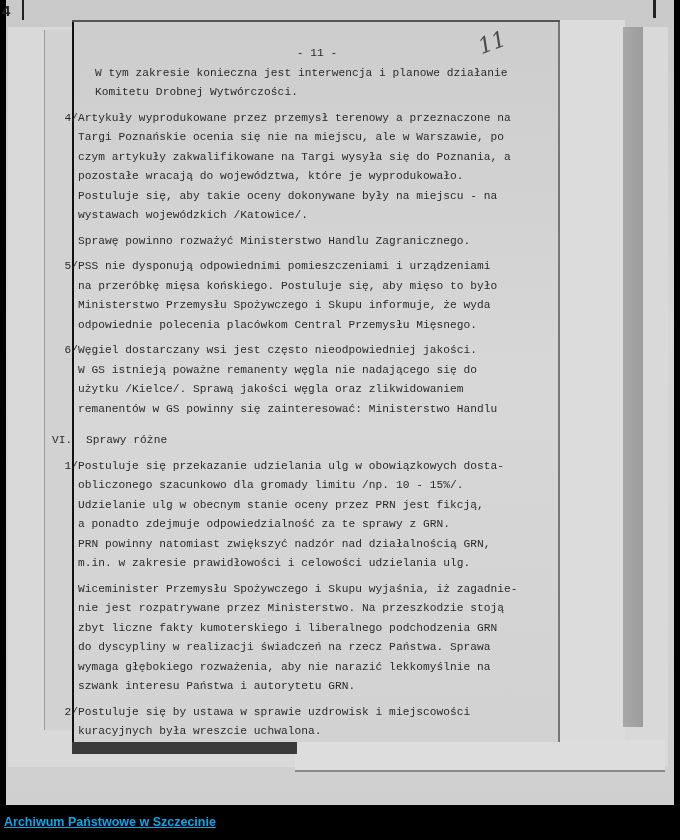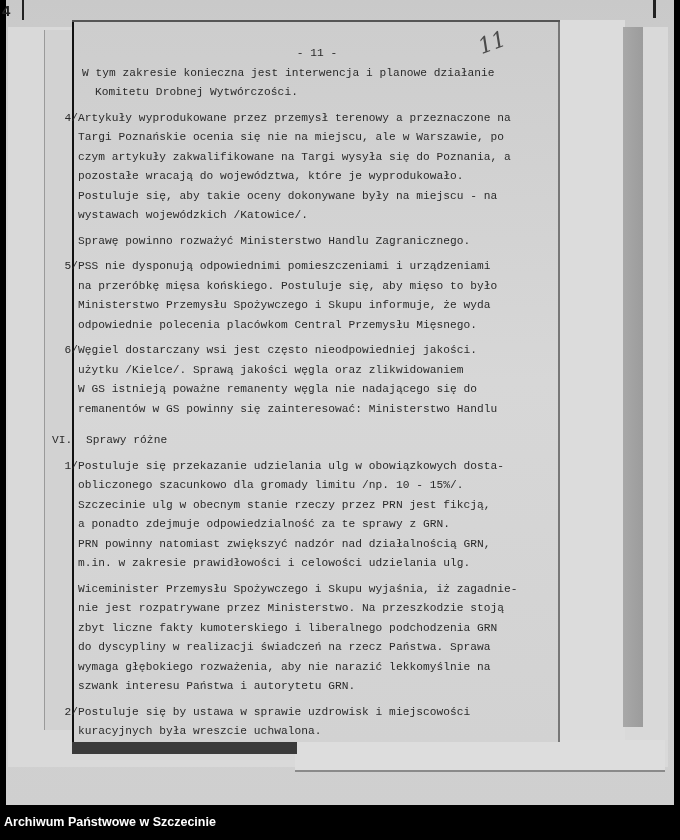--- a/index.html
+++ b/index.html
@@ -54,22 +54,22 @@
     .center { text-align: center; padding-left: 20px; }
     .gap { height: 6px; }
     .item { display: flex; }
     .num { width: 26px; flex: none; text-align: right; padding-right: 0; margin-left: -20px; }
     .body { padding-left: 0; }
     .line { white-space: pre; }
     .sec { display: flex; margin-left: -20px; }
     .sec .roman { width: 34px; }
     .sec .title { }
     .footer {
-      position: absolute; left: 4px; top: 815px; color: #ffffff; font-family: "Liberation Sans", sans-serif;
-      font-size: 12.5px; font-weight: bold;
+      position: absolute; left: 4px; top: 815px; color: #0ea5e9; font-family: "Liberation Sans", sans-serif;
+      font-size: 12.5px; font-weight: bold; text-decoration: underline;
     }
   </style>
 </head>
 <body>
 
 <div class="scan"></div>
 <div class="under-sheet"></div>
 <div class="right-strip"></div>
 <div class="right-shadow"></div>
 <div class="back-sheet-left"></div>
@@ -78,21 +78,21 @@
 
 <span class="page-num-corner">4</span>
 <div class="corner-tick"></div>
 <div class="corner-tick-r"></div>
 
 <div class="page"></div>
 <span class="handnum">11</span>
 
 <div class="text">
   <div class="line center">- 11 -</div>
-  <div class="line" style="padding-left:10px">W tym zakresie konieczna jest interwencja i planowe działanie</div>
+  <div class="line" style="padding-left:23px">W tym zakresie konieczna jest interwencja i planowe działanie</div>
   <div class="line" style="padding-left:23px">Komitetu Drobnej Wytwórczości.</div>
   <div class="gap"></div>
 
   <div class="item">
     <span class="num">4/</span>
     <div class="body">
       <div class="line">Artykuły wyprodukowane przez przemysł terenowy a przeznaczone na</div>
       <div class="line">Targi Poznańskie ocenia się nie na miejscu, ale w Warszawie, po</div>
       <div class="line">czym artykuły zakwalifikowane na Targi wysyła się do Poznania, a</div>
       <div class="line">pozostałe wracają do województwa, które je wyprodukowało.</div>
@@ -112,40 +112,40 @@
       <div class="line">Ministerstwo Przemysłu Spożywczego i Skupu informuje, że wyda</div>
       <div class="line">odpowiednie polecenia placówkom Central Przemysłu Mięsnego.</div>
     </div>
   </div>
   <div class="gap"></div>
 
   <div class="item">
     <span class="num">6/</span>
     <div class="body">
       <div class="line">Węgiel dostarczany wsi jest często nieodpowiedniej jakości.</div>
+      <div class="line">W GS istnieją poważne remanenty węgla nie nadającego się do</div>
       <div class="line">użytku /Kielce/. Sprawą jakości węgla oraz zlikwidowaniem</div>
-      <div class="line">W GS istnieją poważne remanenty węgla nie nadającego się do</div>
       <div class="line">remanentów w GS powinny się zainteresować: Ministerstwo Handlu</div>
     </div>
   </div>
   <div class="gap"></div>
   <div class="gap"></div>
 
   <div class="sec">
     <span class="roman">VI.</span>
     <span class="title">Sprawy różne</span>
   </div>
   <div class="gap"></div>
 
   <div class="item">
     <span class="num">1/</span>
     <div class="body">
       <div class="line">Postuluje się przekazanie udzielania ulg w obowiązkowych dosta-</div>
       <div class="line">obliczonego szacunkowo dla gromady limitu /np. 10 - 15%/.</div>
-      <div class="line">Szczecinie ulg w obecnym stanie rzeczy przez PRN jest fikcją,</div>
+      <div class="line">Udzielanie ulg w obecnym stanie oceny przez PRN jest fikcją,</div>
       <div class="line">a ponadto zdejmuje odpowiedzialność za te sprawy z GRN.</div>
       <div class="line">PRN powinny natomiast zwiększyć nadzór nad działalnością GRN,</div>
       <div class="line">m.in. w zakresie prawidłowości i celowości udzielania ulg.</div>
       <div class="gap"></div>
       <div class="line">Wiceminister Przemysłu Spożywczego i Skupu wyjaśnia, iż zagadnie-</div>
       <div class="line">nie jest rozpatrywane przez Ministerstwo. Na przeszkodzie stoją</div>
       <div class="line">zbyt liczne fakty kumoterskiego i liberalnego podchodzenia GRN</div>
       <div class="line">do dyscypliny w realizacji świadczeń na rzecz Państwa. Sprawa</div>
       <div class="line">wymaga głębokiego rozważenia, aby nie narazić lekkomyślnie na</div>
       <div class="line">szwank interesu Państwa i autorytetu GRN.</div>

